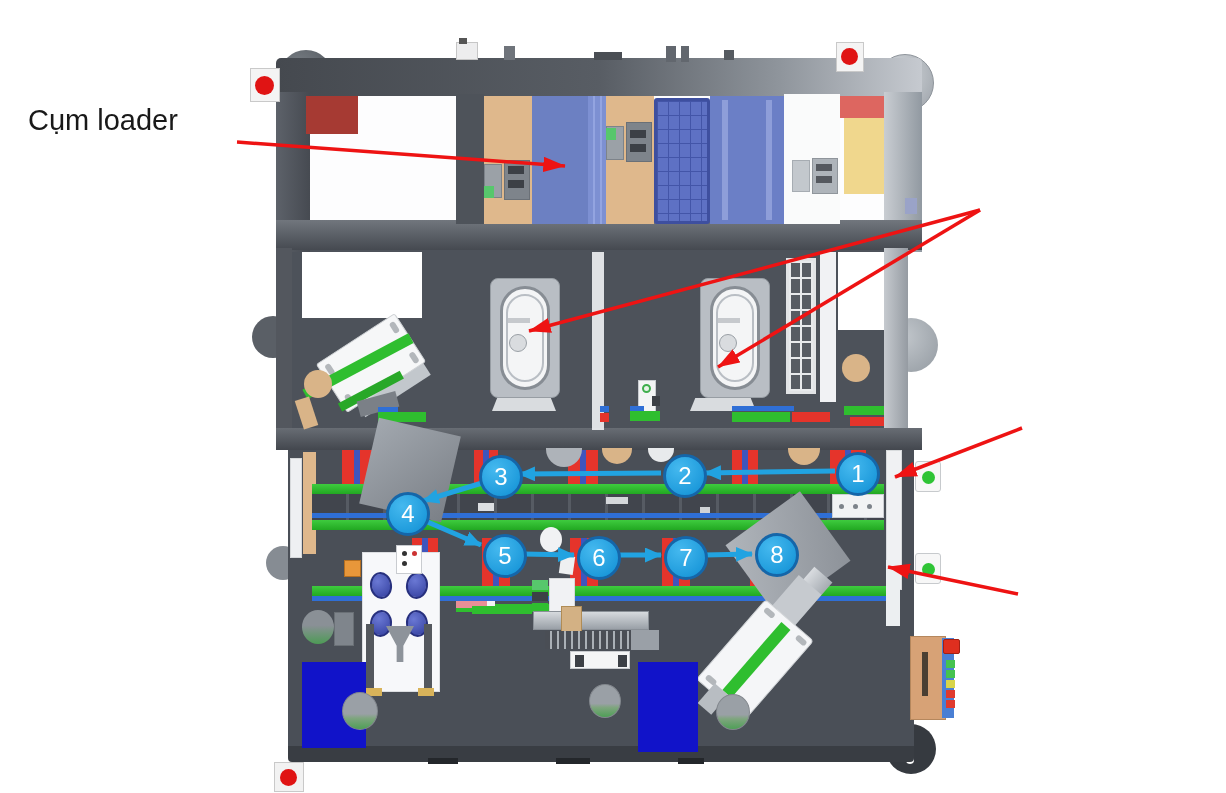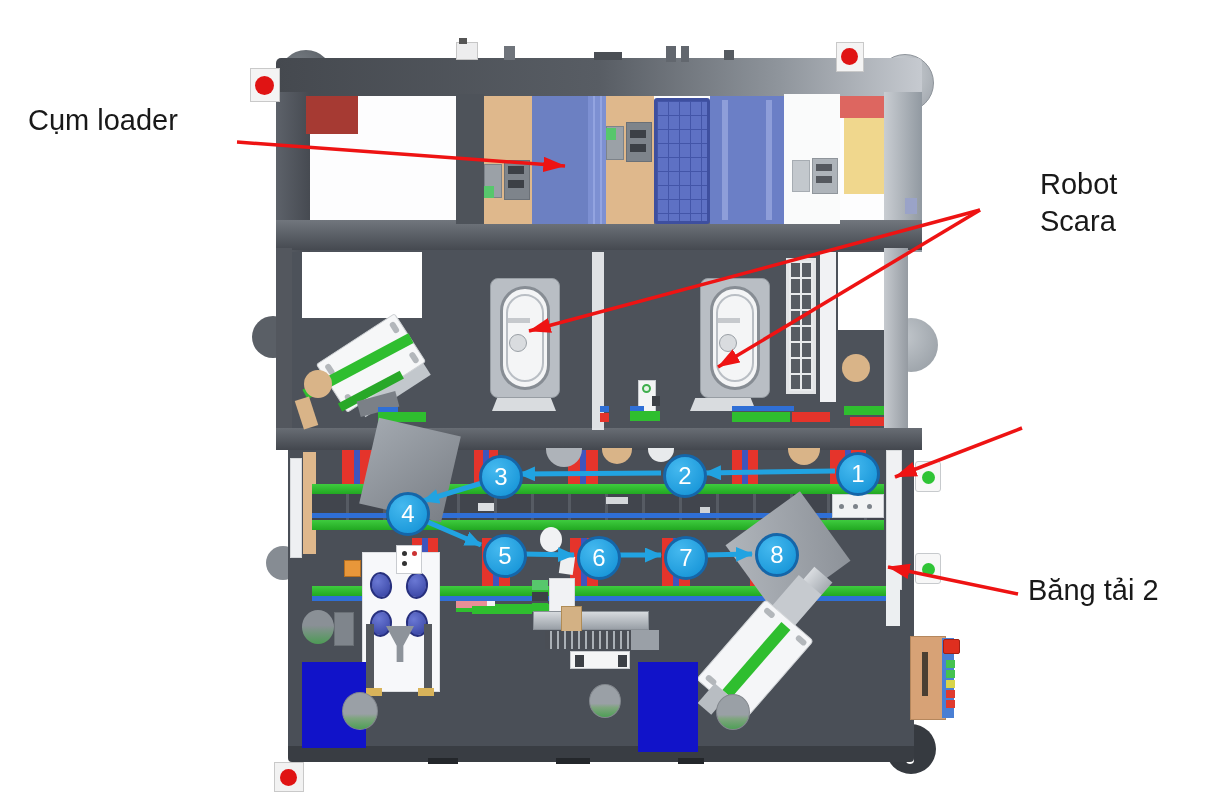--- a/index.html
+++ b/index.html
@@ -305,25 +305,20 @@
     <path class="blue-arrow" d="M835,471 L705,473" marker-end="url(#bluehead)"></path>
     <path class="blue-arrow" d="M661,473 L519,474" marker-end="url(#bluehead)"></path>
     <path class="blue-arrow" d="M482,483 L423,501" marker-end="url(#bluehead)"></path>
     <path class="blue-arrow" d="M423,520 L481,545" marker-end="url(#bluehead)"></path>
     <path class="blue-arrow" d="M523,554 L574,555" marker-end="url(#bluehead)"></path>
     <path class="blue-arrow" d="M617,555 L661,555" marker-end="url(#bluehead)"></path>
     <path class="blue-arrow" d="M704,555 L752,554" marker-end="url(#bluehead)"></path>
   </svg>
 
   <div class="label" style="left:28px;top:104px;">Cụm loader</div>
-  <div class="label" style="left:1040px;top:166px;">
-    <span>Robot</span>
-    <span>Scara</span>
-  </div>
-  <div class="label" style="left:1028px;top:574px;">Băng tải 2</div>
 
   <div class="step" style="left:836px;top:452px;">
       <span>1</span>
     </div>
   <div class="step" style="left:663px;top:454px;">
       <span>2</span>
     </div>
   <div class="step" style="left:479px;top:455px;">
       <span>3</span>
     </div>

